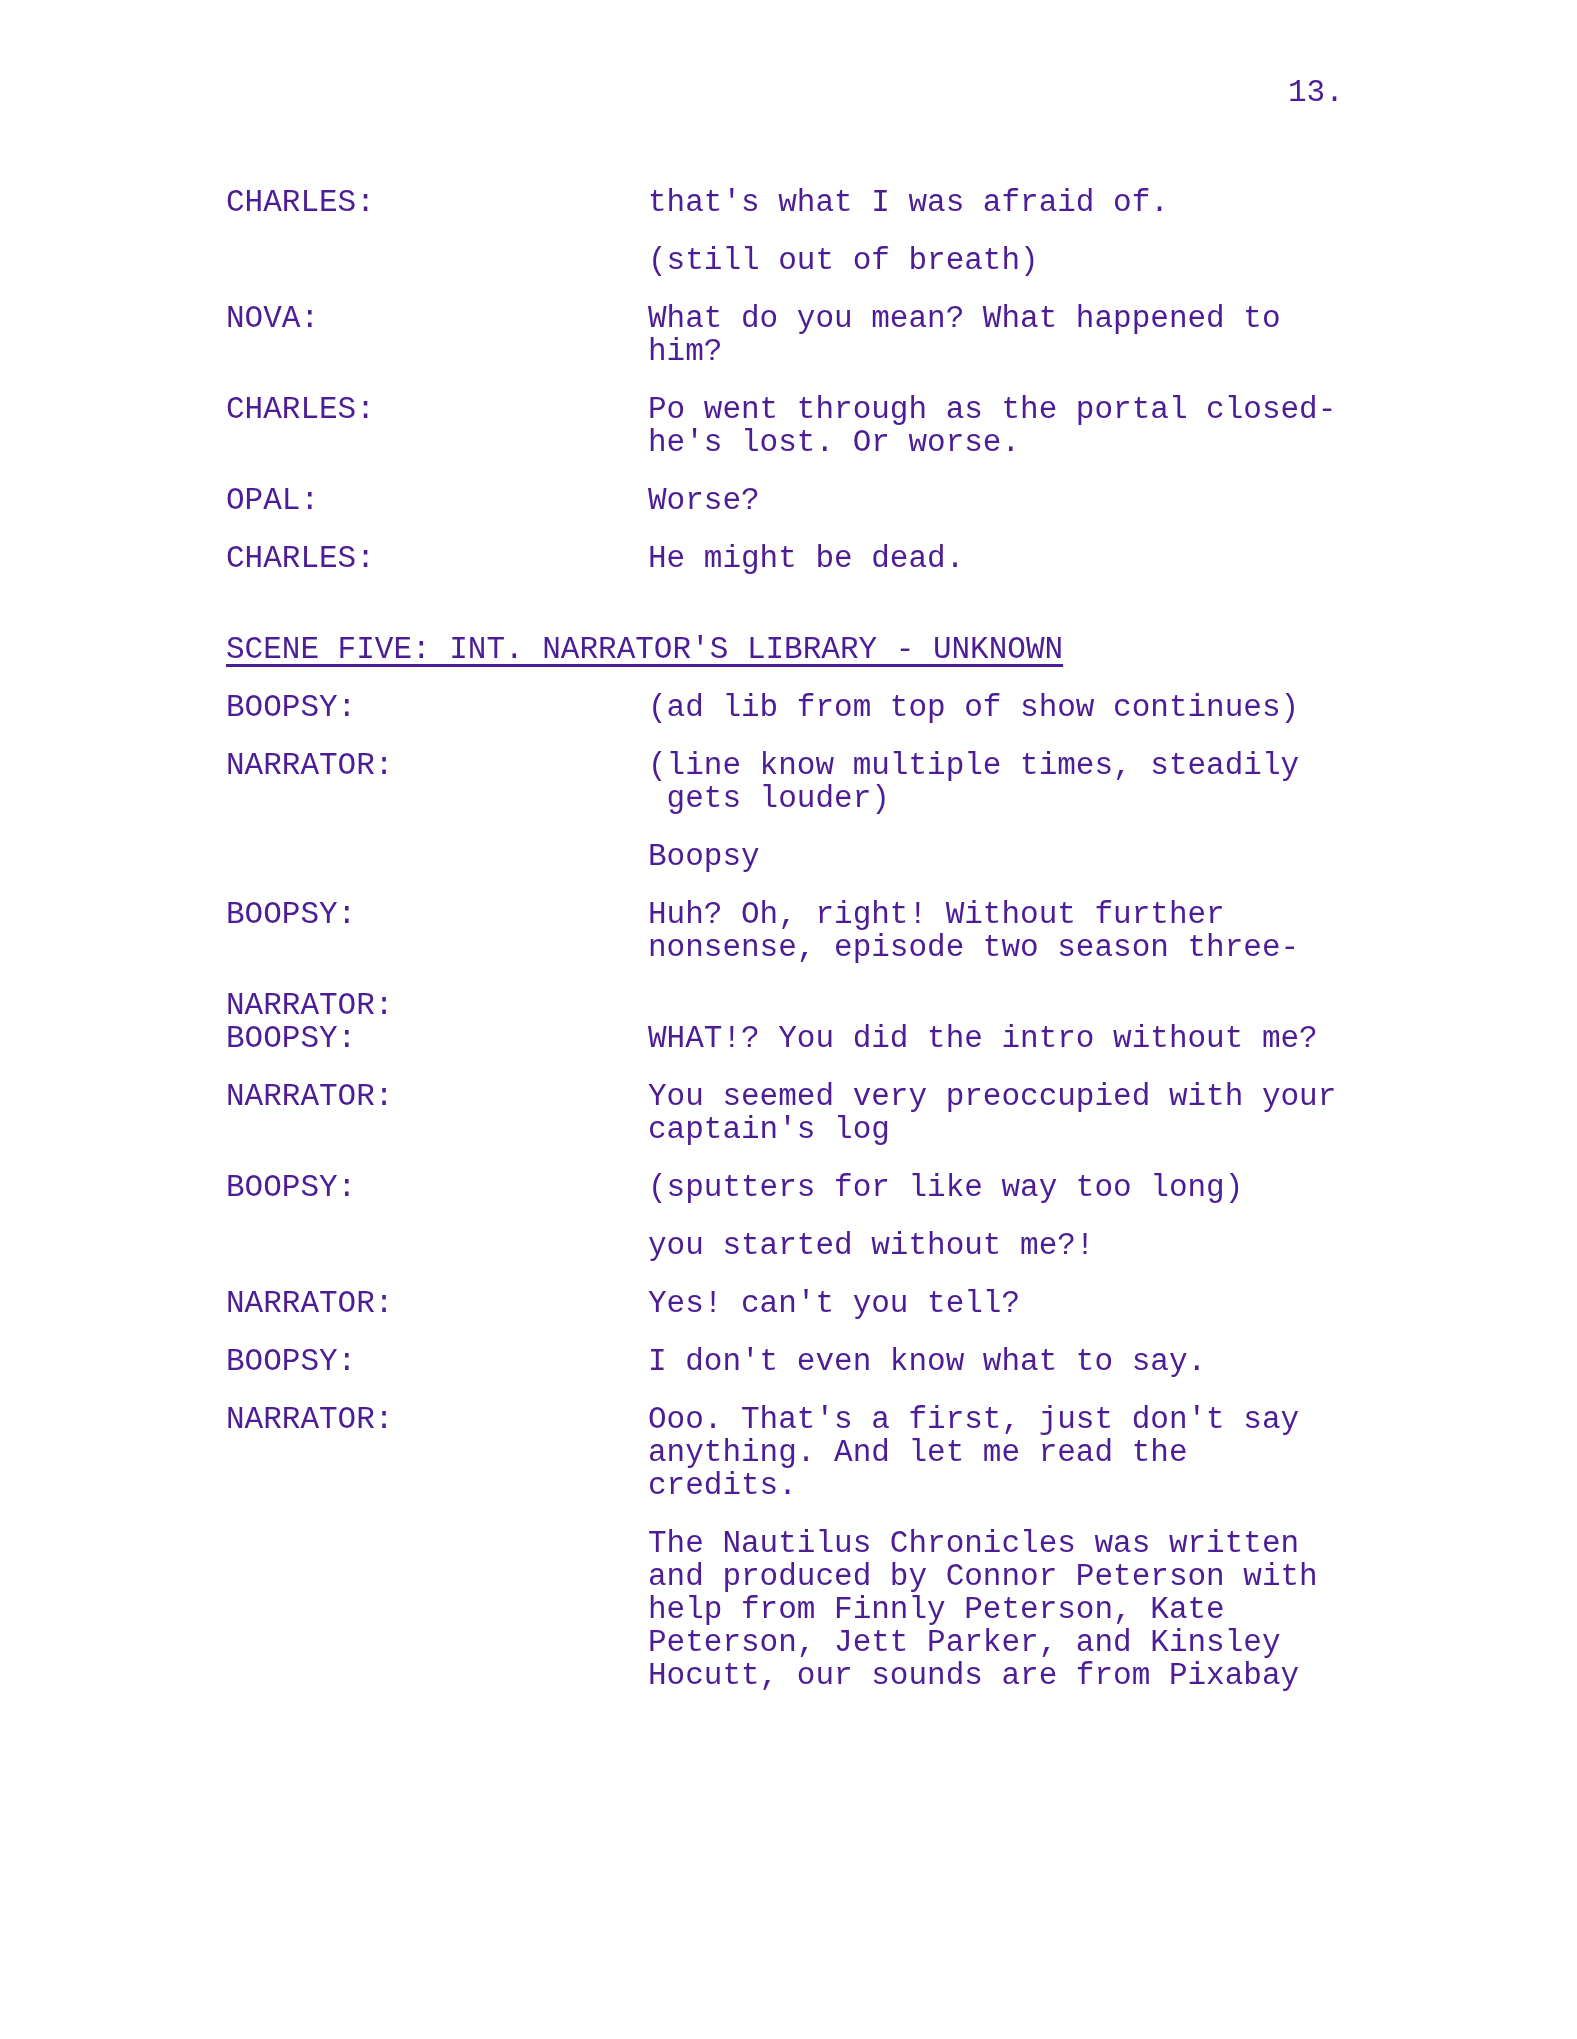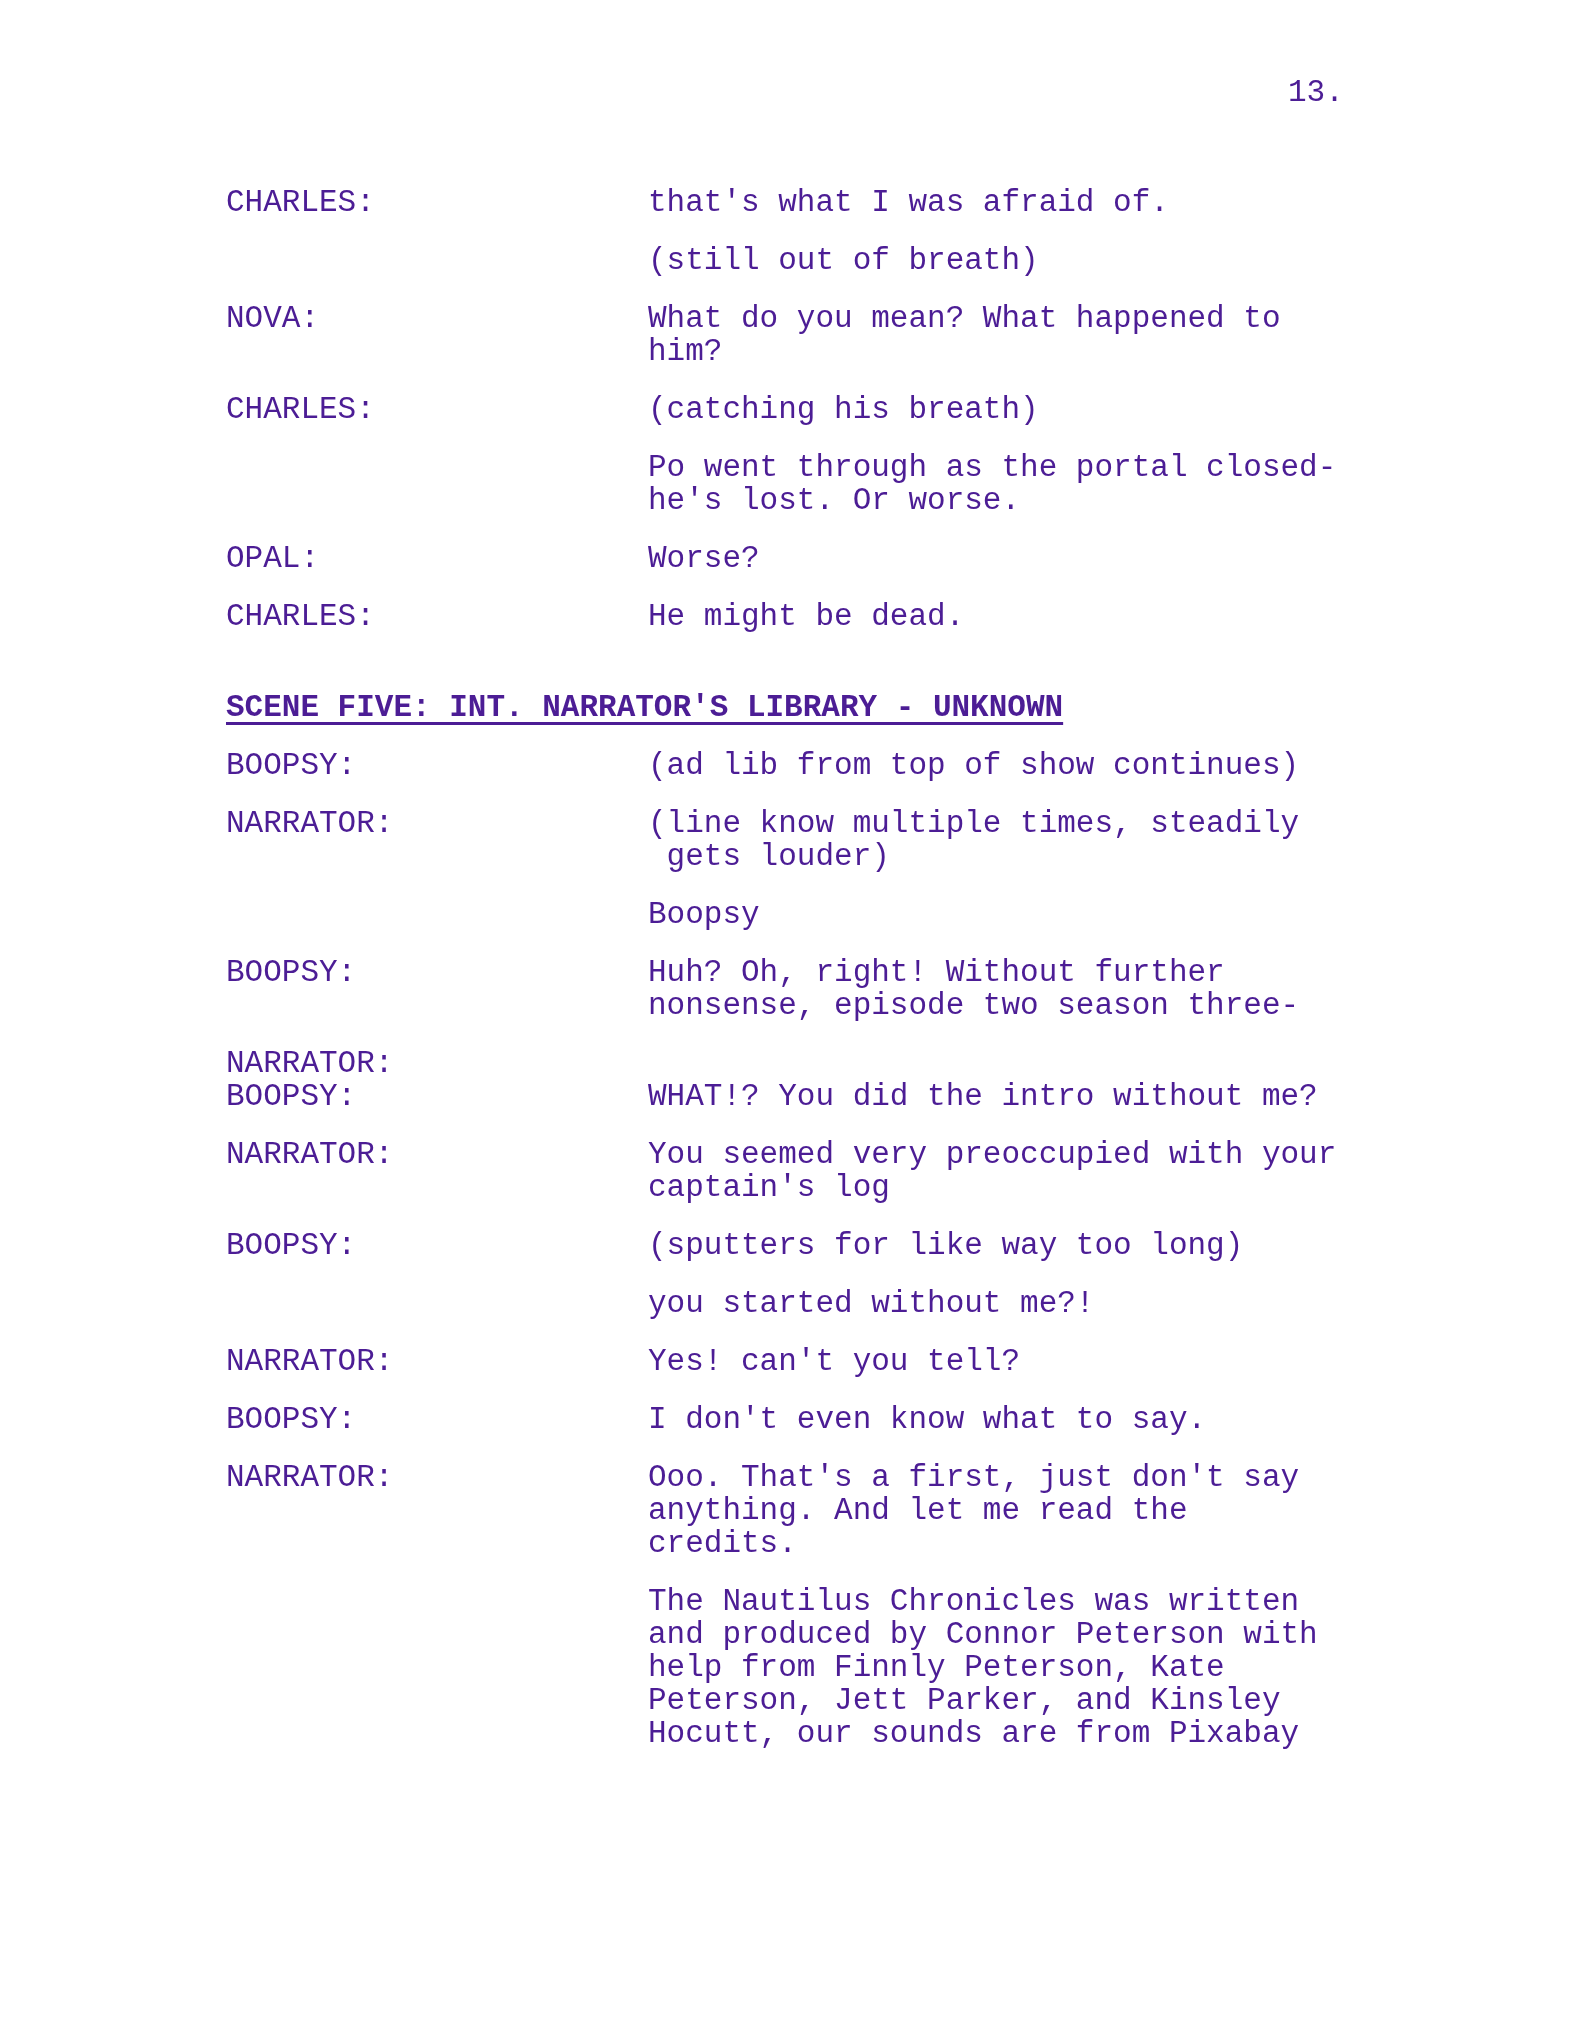--- a/index.html
+++ b/index.html
@@ -36,21 +36,21 @@
     align-items: start;
   }
   .cue {
     white-space: pre;
   }
   .para {
     margin: 0 0 25px 0;
     white-space: pre;
   }
   .scene-heading {
-    font-weight: bold;
+    font-weight: normal;
     text-decoration: underline;
     text-decoration-thickness: 3px;
     text-underline-offset: 6px;
     margin: 33px 0 25px 0;
     white-space: pre;
   }
 </style>
 </head>
 <body>
 
@@ -70,21 +70,20 @@
     <div class="cue">NOVA:</div>
     <div class="dialogue">
           <div class="para">What do you mean? What happened to
 him?</div>
         </div>
   </div>
 
   <div class="dialogue-block">
     <div class="cue">CHARLES:</div>
     <div class="dialogue">
-          <div class="para">(catching his breath)</div>
           <div class="para">Po went through as the portal closed-
 he's lost. Or worse.</div>
         </div>
   </div>
 
   <div class="dialogue-block">
     <div class="cue">OPAL:</div>
     <div class="dialogue">
           <div class="para">Worse?</div>
         </div>

